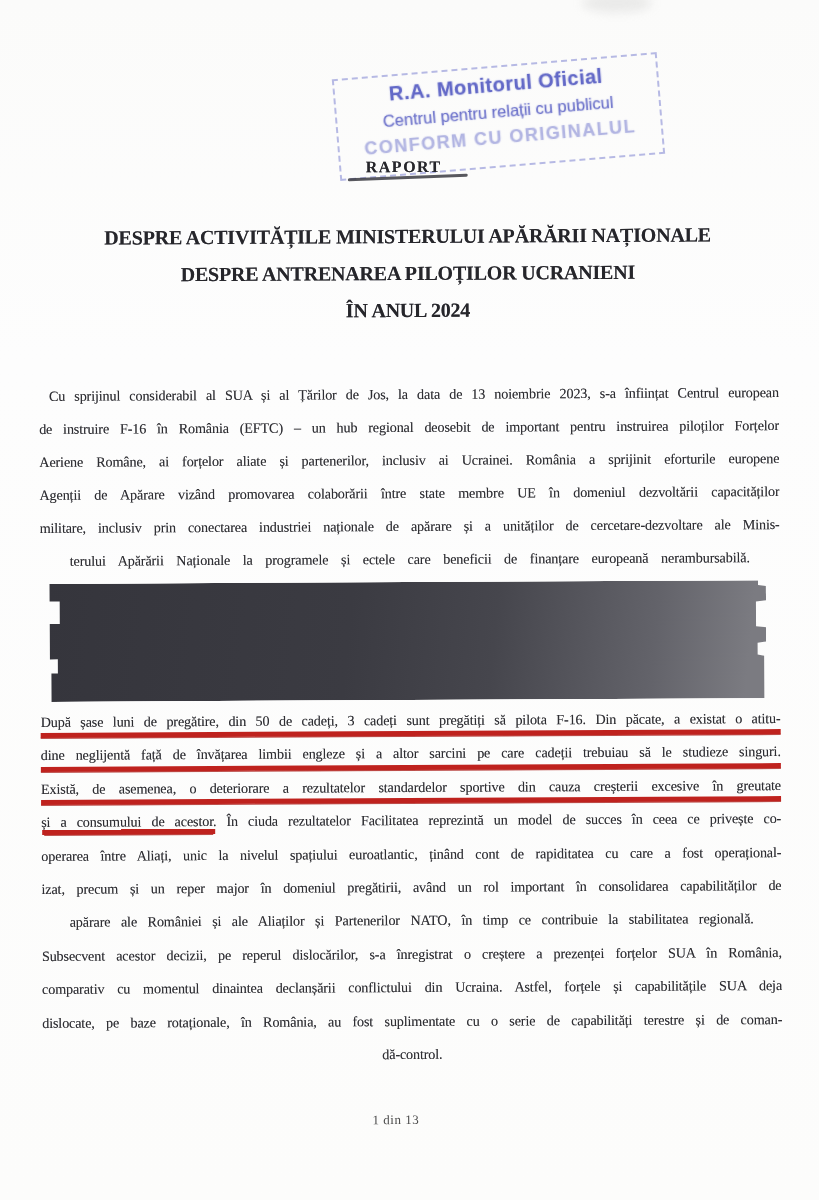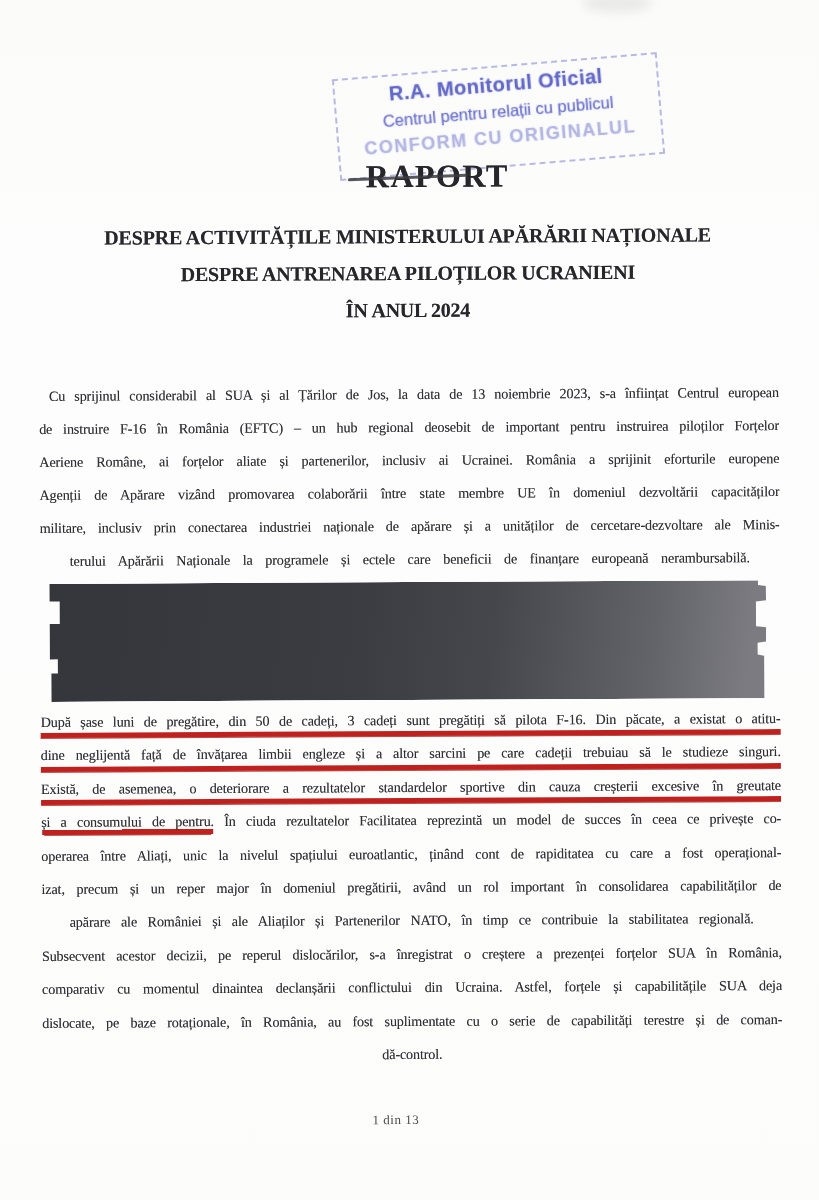--- a/index.html
+++ b/index.html
@@ -25,21 +25,21 @@
     filter:blur(0.35px);
     text-shadow:0 0 1.5px rgba(90,96,196,0.55);
     padding-top:6px;box-sizing:border-box;
   }
   .stamp .l1{font-size:20px;font-weight:600;letter-spacing:0.5px;opacity:0.95;}
   .stamp .l2{font-size:16.5px;margin-top:6px;opacity:0.88;}
   .stamp .l3{font-size:18px;margin-top:6px;letter-spacing:1.5px;opacity:0.45;font-weight:600;}
   
   .raport{
     position:absolute;left:368px;top:158px;
-    font-size:32px;font-weight:700;letter-spacing:1.5px;color:#26262b;
+    font-size:16px;font-weight:700;letter-spacing:1.5px;color:#26262b;
     text-shadow:0 0 0.5px rgba(35,35,45,0.6);
   }
   .strike-line{
     position:absolute;left:350px;top:176px;width:120px;height:3px;
     background:#3b3b42;transform:rotate(-2deg);border-radius:2px;opacity:0.85;
   }
   
   .title{
     position:absolute;top:218px;left:0;width:100%;
     text-align:center;font-weight:700;font-size:20px;line-height:37px;
@@ -116,21 +116,21 @@
       <div class="line">militare, inclusiv prin conectarea industriei naționale de apărare și a unităților de cercetare-dezvoltare ale Minis-</div>
       <div class="line inset2">terului Apărării Naționale la programele și ectele care beneficii de finanțare europeană nerambursabilă.</div>
     </div>
 
     <div class="redaction"></div>
 
     <div class="para p2">
       <div class="line u-full">După șase luni de pregătire, din 50 de cadeți, 3 cadeți sunt pregătiți să pilota F-16. Din păcate, a existat o atitu-</div>
       <div class="line u-full">dine neglijentă față de învățarea limbii engleze și a altor sarcini pe care cadeții trebuiau să le studieze singuri.</div>
       <div class="line u-full">Există, de asemenea, o deteriorare a rezultatelor standardelor sportive din cauza creșterii excesive în greutate</div>
-      <div class="line"><span class="u-part">și a consumului de pentru.</span><span> În ciuda rezultatelor Facilitatea reprezintă un model de succes în ceea ce privește co-</span></div>
+      <div class="line"><span class="u-part">și a consumului de acestor.</span><span> În ciuda rezultatelor Facilitatea reprezintă un model de succes în ceea ce privește co-</span></div>
       <div class="line">operarea între Aliați, unic la nivelul spațiului euroatlantic, ținând cont de rapiditatea cu care a fost operațional-</div>
       <div class="line">izat, precum și un reper major în domeniul pregătirii, având un rol important în consolidarea capabilităților de</div>
       <div class="line inset">apărare ale României și ale Aliaților și Partenerilor NATO, în timp ce contribuie la stabilitatea regională.</div>
       <div class="line">Subsecvent acestor decizii, pe reperul dislocărilor, s-a înregistrat o creștere a prezenței forțelor SUA în România,</div>
       <div class="line">comparativ cu momentul dinaintea declanșării conflictului din Ucraina. Astfel, forțele și capabilitățile SUA deja</div>
       <div class="line">dislocate, pe baze rotaționale, în România, au fost suplimentate cu o serie de capabilități terestre și de coman-</div>
       <div class="line center">dă-control.</div>
     </div>
 
     <div class="footer">1 din 13</div>

